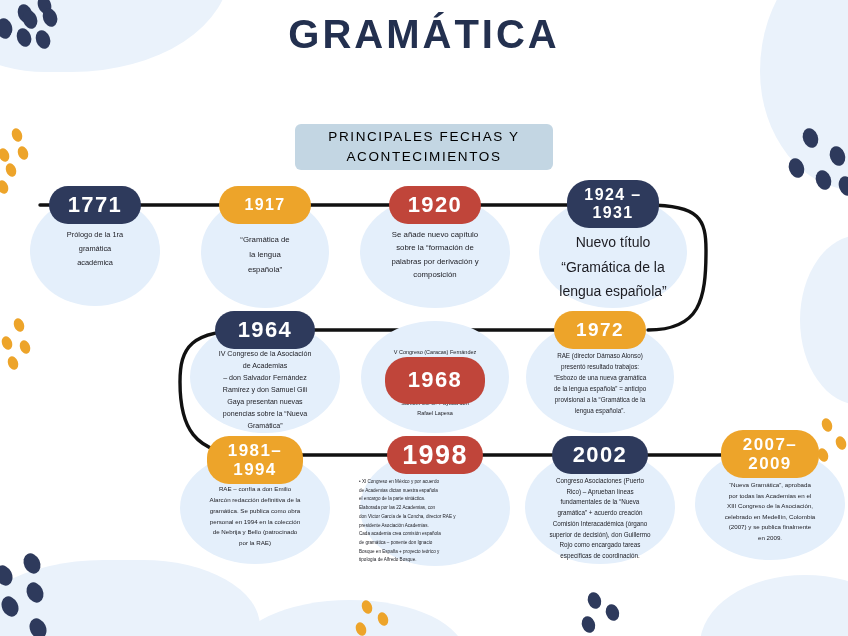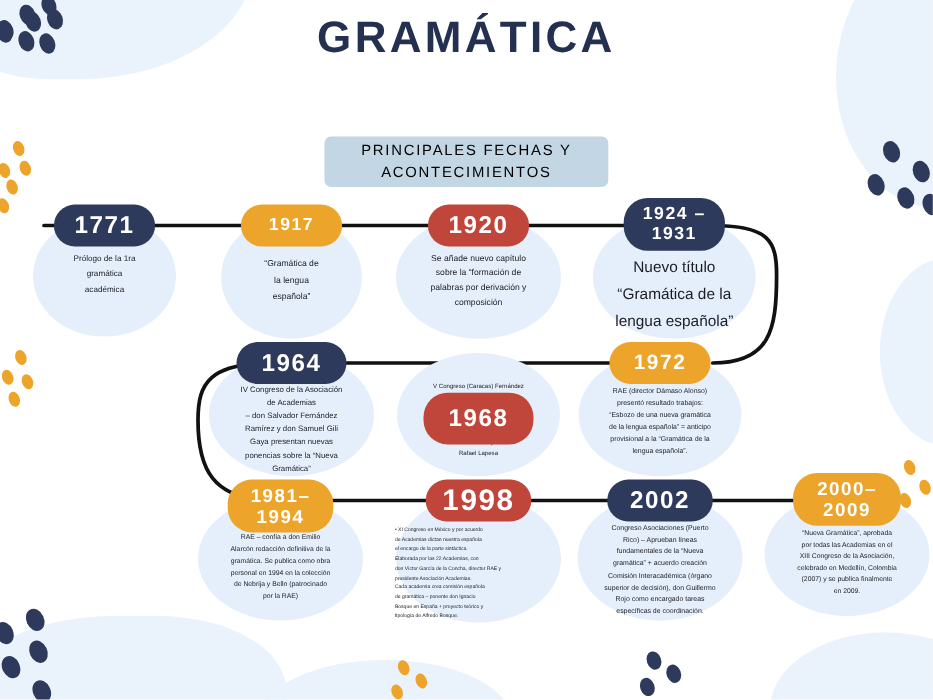--- a/index.html
+++ b/index.html
@@ -247,21 +247,21 @@
 Rico) – Aprueban líneas
 fundamentales de la “Nueva
 gramática” + acuerdo creación
 Comisión Interacadémica (órgano
 superior de decisión), don Guillermo
 Rojo como encargado tareas
 específicas de coordinación.</div>
       </div>
       <div class="node" style="left: 770px; top: 0px;">
         <div class="halo" style="width: 150px; height: 112px; top: 448px;"></div>
-        <div class="pill amber" style="width: 98px; height: 48px; top: 430px; font-size: 17px; line-height: 1.12; white-space: pre-line;">2000–
+        <div class="pill amber" style="width: 98px; height: 48px; top: 430px; font-size: 17px; line-height: 1.12; white-space: pre-line;">2007–
 2009</div>
         <div class="desc" style="top: 480px; width: 146px; font-size: 6.2px; line-height: 1.7;">“Nueva Gramática”, aprobada
 por todas las Academias en el
 XIII Congreso de la Asociación,
 celebrado en Medellín, Colombia
 (2007) y se publica finalmente
 en 2009.</div>
       </div>
     </div>
 

